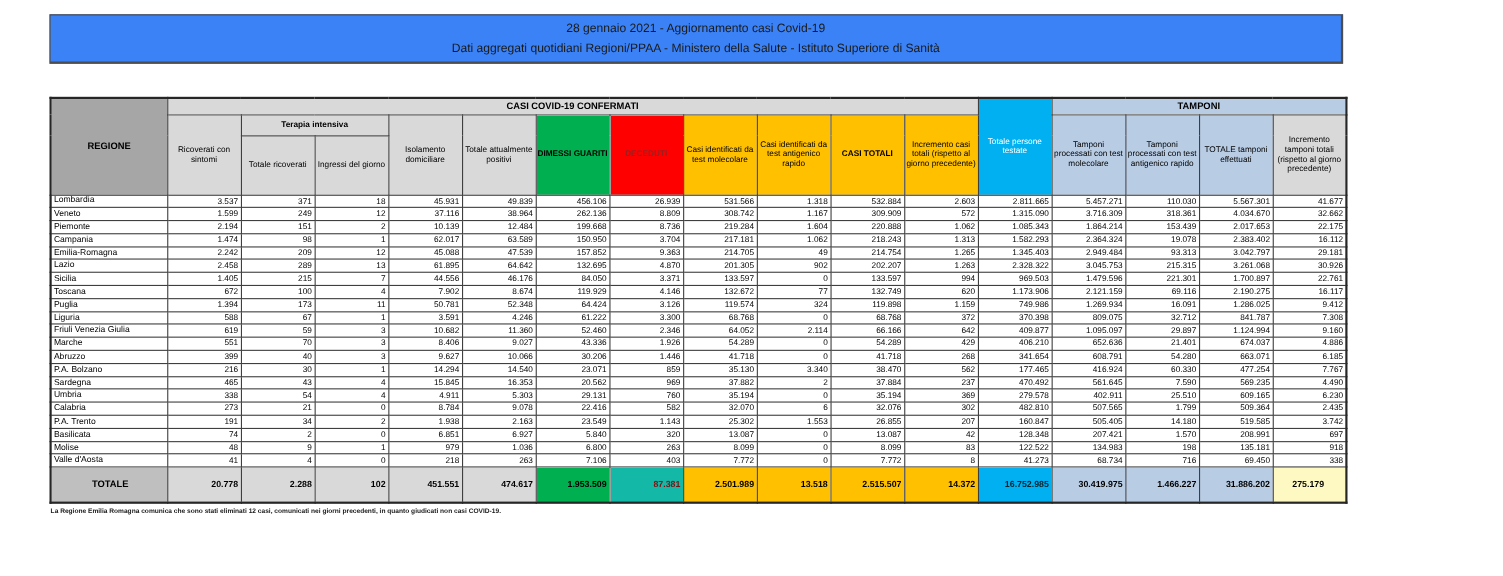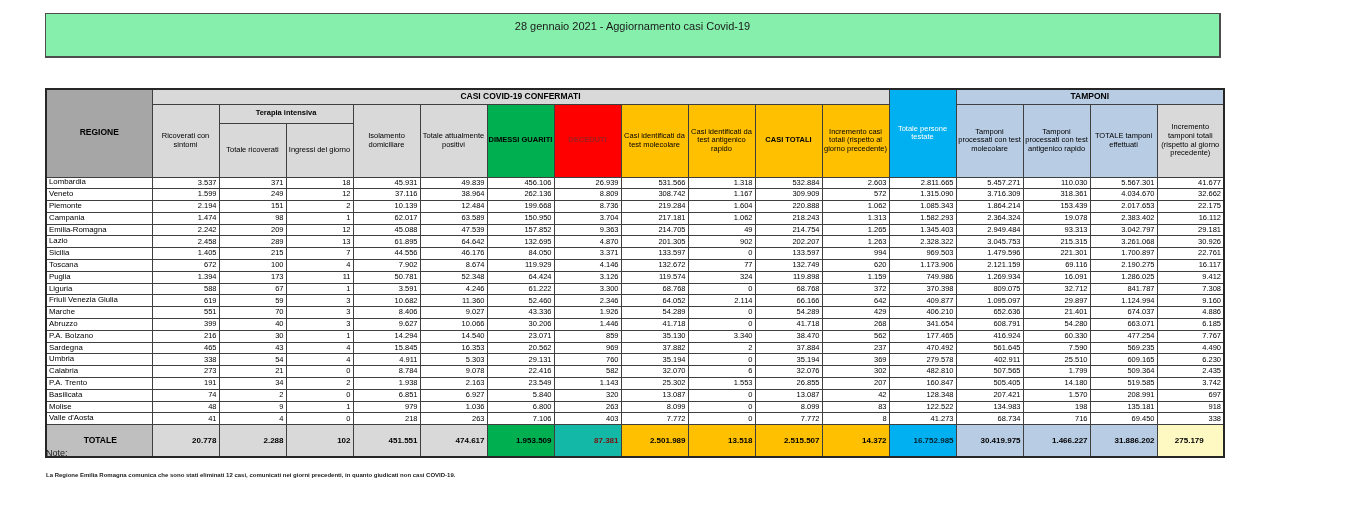--- a/index.html
+++ b/index.html
@@ -1,21 +1,21 @@
 <!DOCTYPE html>
 <html><head>
 <meta charset="utf-8">
 <style>
   * { margin: 0; padding: 0; box-sizing: border-box; }
   html, body { width: 1366px; height: 524px; background: #ffffff;
     font-family: "Liberation Sans", sans-serif; color: #000; overflow: hidden; }
 
   .title-box {
     position: absolute; left: 45px; top: 13px; width: 1176px; height: 45px;
-    background: #86efac; border: 1px solid #4d4d4d;
+    background: #3b82f6; border: 1px solid #4d4d4d;
     border-right-width: 2px; border-bottom-width: 2px;
     display: flex; flex-direction: column; justify-content: space-between;
     align-items: center; padding: 7px 0 6px 0;
   }
   .title-line { font-size: 11px; line-height: 11px; color: #1a1a1a; }
 
   .covid-table {
     position: absolute; left: 45px; top: 88px;
     border-collapse: collapse; table-layout: fixed; width: 1178px;
     font-size: 7.5px;
@@ -58,20 +58,21 @@
 
   .notes { position: absolute; left: 46px; top: 448px; }
   .notes-heading { font-size: 9px; color: #1a1a1a; }
   .notes-body { margin-top: 14px; font-size: 6px; font-weight: bold; color: #1a1a1a; }
 </style>
 </head>
 <body>
 
 <div class="title-box">
   <div class="title-line">28 gennaio 2021 - Aggiornamento casi Covid-19</div>
+  <div class="title-line">Dati aggregati quotidiani Regioni/PPAA - Ministero della Salute - Istituto Superiore di Sanità</div>
 </div>
 
 <table class="covid-table">
   <colgroup>
     <col style="width:106px">
     <col span="16" style="width:67px">
   </colgroup>
   <thead>
     <tr class="hdr1">
       <th rowspan="3" class="h-region">REGIONE</th>
@@ -516,15 +517,14 @@
         <td class="num g-cyan">16.752.985</td>
         <td class="num g-blue">30.419.975</td>
         <td class="num g-blue">1.466.227</td>
         <td class="num g-blue">31.886.202</td>
         <td class="num g-gray">275.179</td>
       </tr>
     </tbody>
 </table>
 
 <div class="notes">
-  <div class="notes-heading">Note:</div>
   <div class="notes-body">La Regione Emilia Romagna comunica che sono stati eliminati 12 casi, comunicati nei giorni precedenti, in quanto giudicati non casi COVID-19.</div>
 </div>
 
 </body></html>

